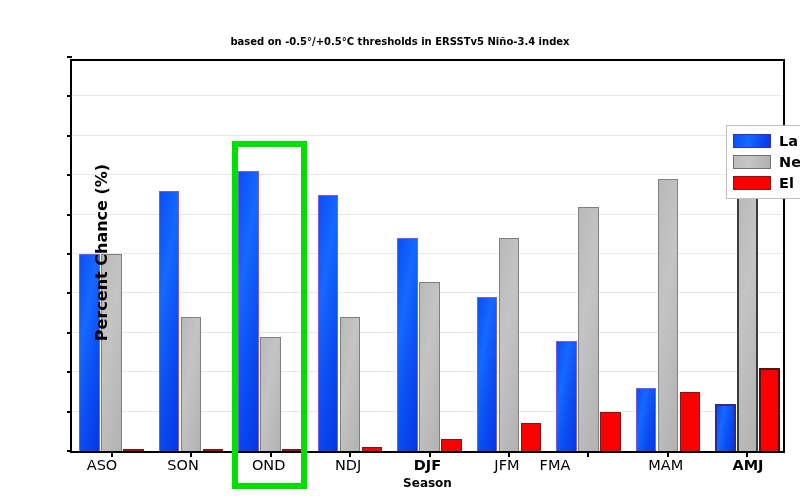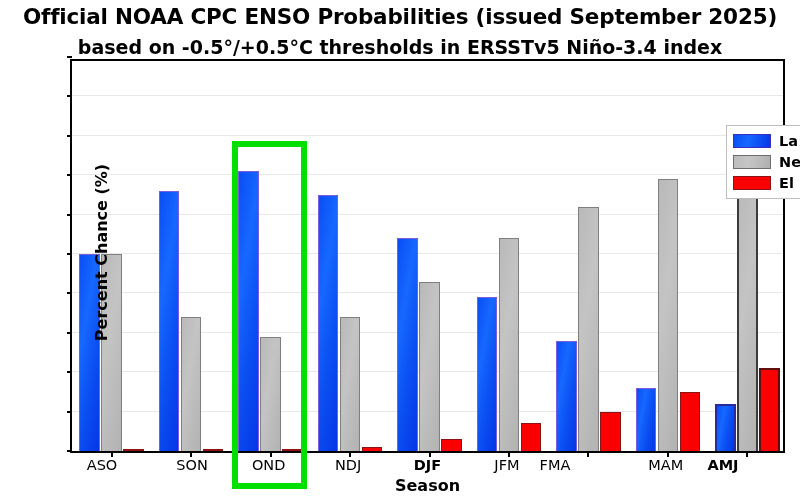--- a/index.html
+++ b/index.html
@@ -27,21 +27,21 @@
     font-weight: bold;
     color: #000000;
     letter-spacing: -0.2px;
     white-space: nowrap;
   }
   #chart-subtitle {
     position: absolute;
     left: 0; top: 36px;
     width: 800px;
     text-align: center;
-    font-size: 19px;
+    font-size: 10px;
     font-weight: bold;
     color: #000000;
     white-space: nowrap;
   }
 
   
   #plot-frame {
     position: absolute;
     left: 70px;
     top: 59px;
@@ -80,21 +80,21 @@
     background: #000;
   }
 
   
   #x-axis-label {
     position: absolute;
     left: 70px;
     top: 476px;
     width: 715px;
     text-align: center;
-    font-size: 16px;
+    font-size: 12px;
     font-weight: bold;
     color: #000;
   }
   .x-tick-label {
     position: absolute;
     top: 457px;
     text-align: center;
     font-size: 14.5px;
     color: #000;
     white-space: nowrap;
@@ -178,21 +178,20 @@
     font-weight: bold;
     color: #000;
     white-space: nowrap;
   }
 </style>
 </head>
 <body>
 
 <div id="figure">
 
-  <div id="chart-title">Official NOAA CPC ENSO Probabilities (issued September 2025)</div>
   <div id="chart-subtitle">based on -0.5°/+0.5°C thresholds in ERSSTv5 Niño-3.4 index</div>
 
   <div id="plot-frame">
     <div id="gridlines">
         <div class="gridline" style="bottom: 39.4px;"></div>
         <div class="gridline" style="bottom: 78.8px;"></div>
         <div class="gridline" style="bottom: 118.2px;"></div>
         <div class="gridline" style="bottom: 157.6px;"></div>
         <div class="gridline" style="bottom: 197px;"></div>
         <div class="gridline" style="bottom: 236.4px;"></div>
@@ -268,21 +267,21 @@
         <span class="legend-swatch sw-elnino"></span>
         <span class="legend-text">El Nino</span>
       </div>
     </div>
   </div>
 
   <div id="highlight-box" style="left: 231.611px; width: 75px; border-color: rgb(0, 224, 0);"></div>
   <div id="x-axis-label">Season</div>
 
 <div class="x-tick-label" style="left: 62px; width: 80px;">ASO</div>
-    <div class="x-tick-label" style="left: 152px; width: 80px;">SON</div>
+    <div class="x-tick-label" style="left: 143px; width: 80px;">SON</div>
     <div class="x-tick-label" style="left: 228.611px; width: 80px;">OND</div>
     <div class="x-tick-label" style="left: 308.056px; width: 80px;">NDJ</div>
     <div class="x-tick-label" style="left: 387.5px; width: 80px; font-weight: bold;">DJF</div>
     <div class="x-tick-label" style="left: 466.944px; width: 80px;">JFM</div>
     <div class="x-tick-label" style="left: 515px; width: 80px;">FMA</div>
     <div class="x-tick-label" style="left: 625.833px; width: 80px;">MAM</div>
-    <div class="x-tick-label emph" style="left: 683px; width: 80px;">AMJ</div>
+    <div class="x-tick-label emph" style="left: 708px; width: 80px;">AMJ</div>
   </div>
 
 </body></html>

